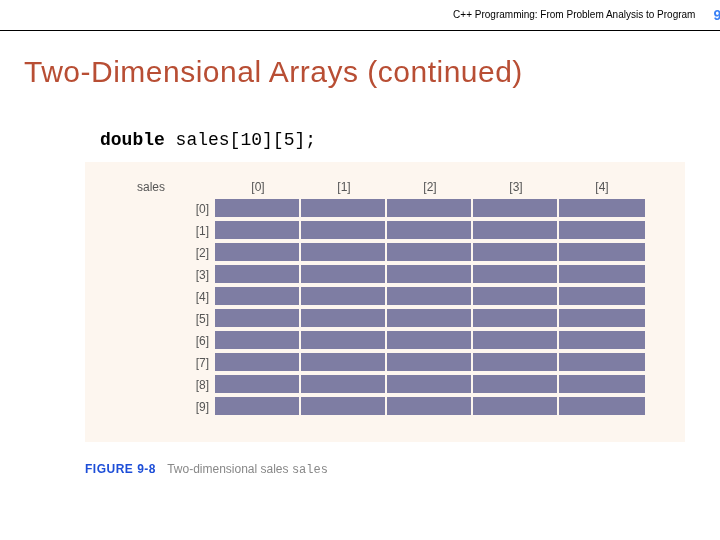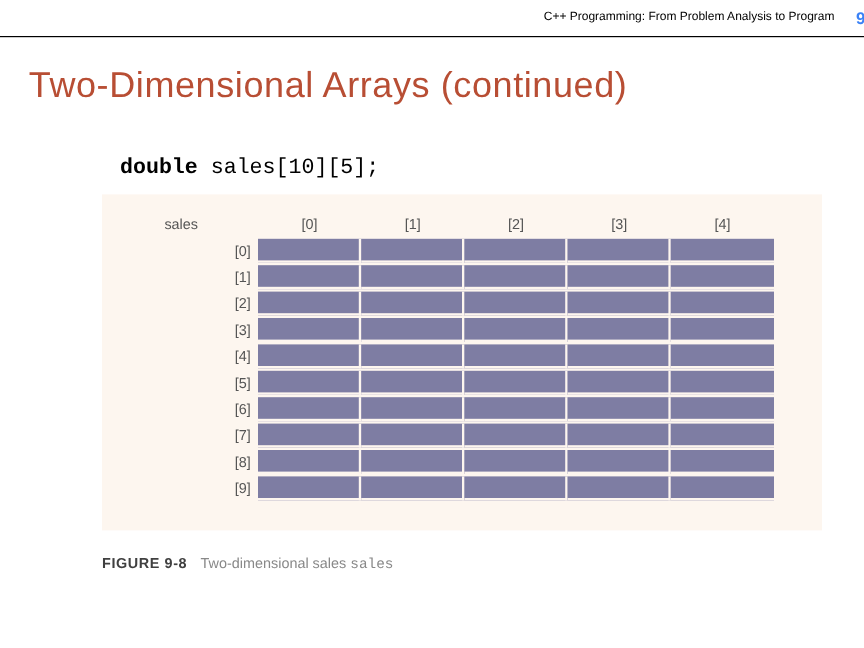--- a/index.html
+++ b/index.html
@@ -16,21 +16,21 @@
   .boxwrap { margin-top:12px; background:#fdf6ef; width:600px; padding:18px 30px 24px 30px; }
   .grid-row { display:flex; align-items:center; height:22px; }
   .sales-label { width:60px; font-size:12px; color:#555; text-align:right; padding-right:10px; }
   .rowlabel-col { width:40px; font-size:12px; color:#555; text-align:right; padding-right:6px; }
   .col-head-row { display:flex; margin-bottom:4px; }
   .col-head { width:86px; font-size:12px; color:#555; text-align:center; }
   .cells { display:flex; }
   .cell { width:86px; height:20px; background:#7e7da3; border-right:2px solid #fdf6ef; border-bottom:2px solid #fdf6ef; }
   .cell:last-child { border-right:0; }
   .caption { margin-top:20px; font-size:12px; color:#888; }
-  .caption .fignum { font-weight:bold; letter-spacing:0.5px; margin-right:8px; color:#404040; }
+  .caption .fignum { font-weight:bold; letter-spacing:0.5px; margin-right:8px; color:#1d4ed8; }
   .caption .sales-mono { font-family:"Courier New", monospace; }
 </style>
 </head>
 <body>
 
 <div class="slide">
 
   <div class="topbar">
     <div class="book-title">
       <div>C++ Programming: From Problem Analysis to Program</div>

